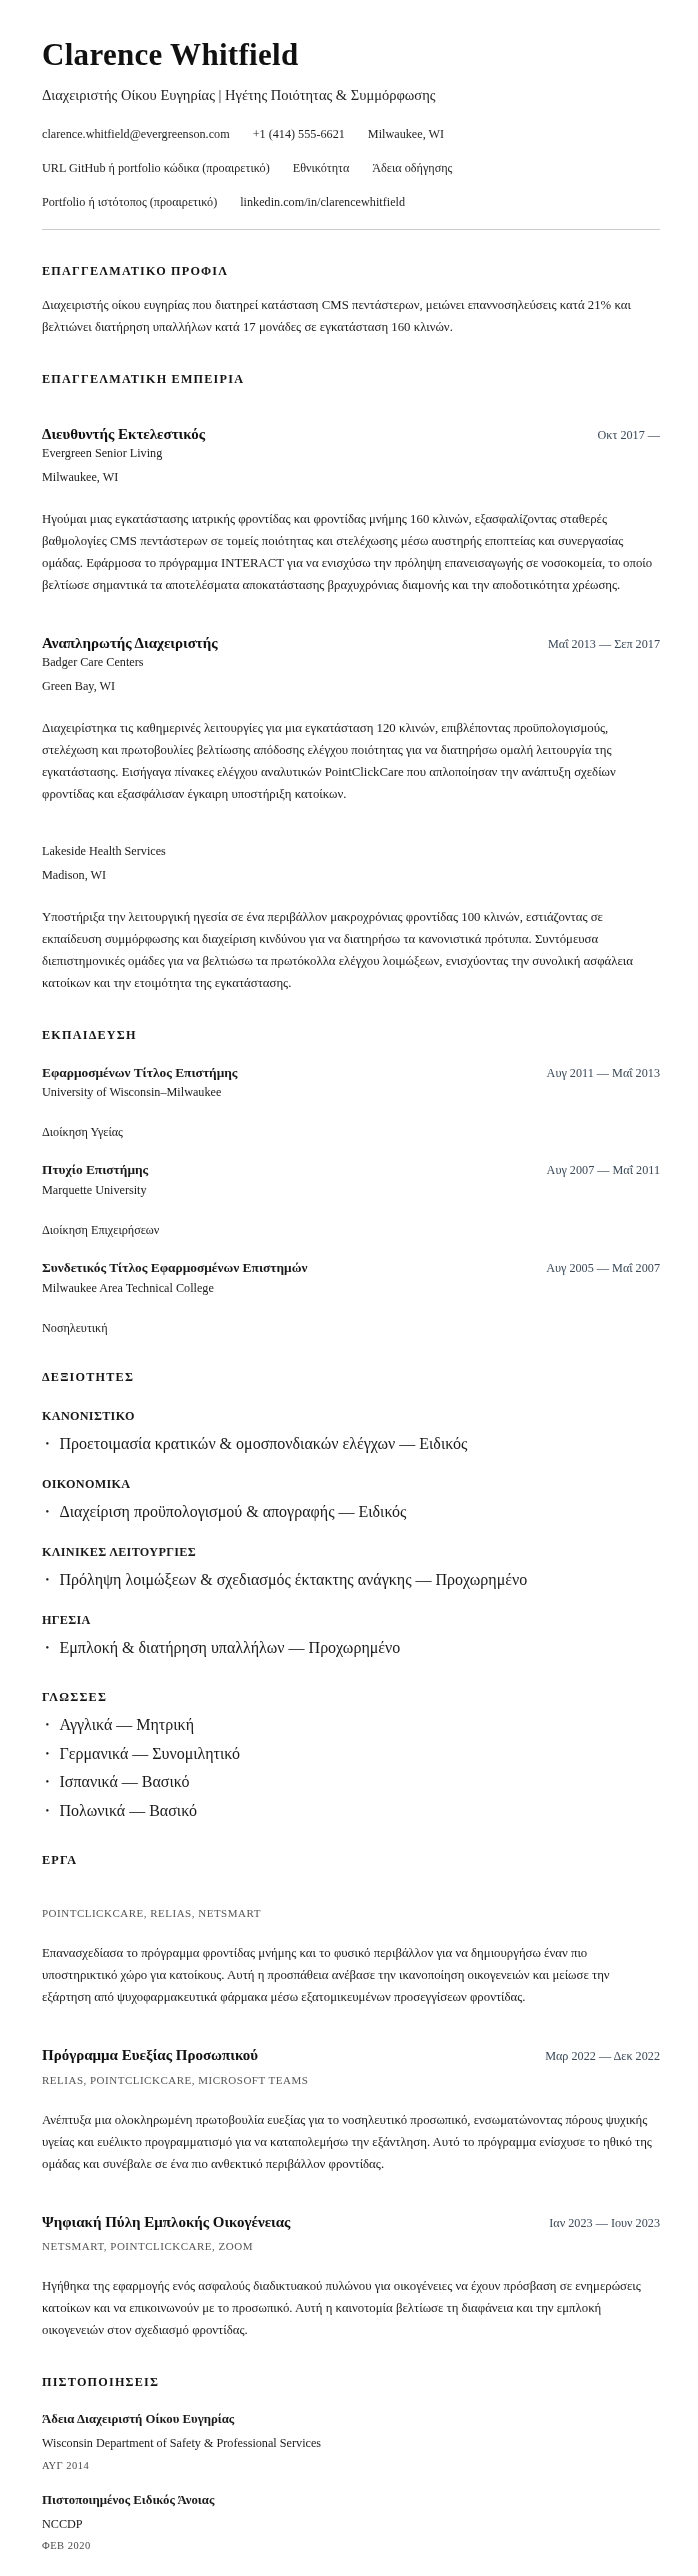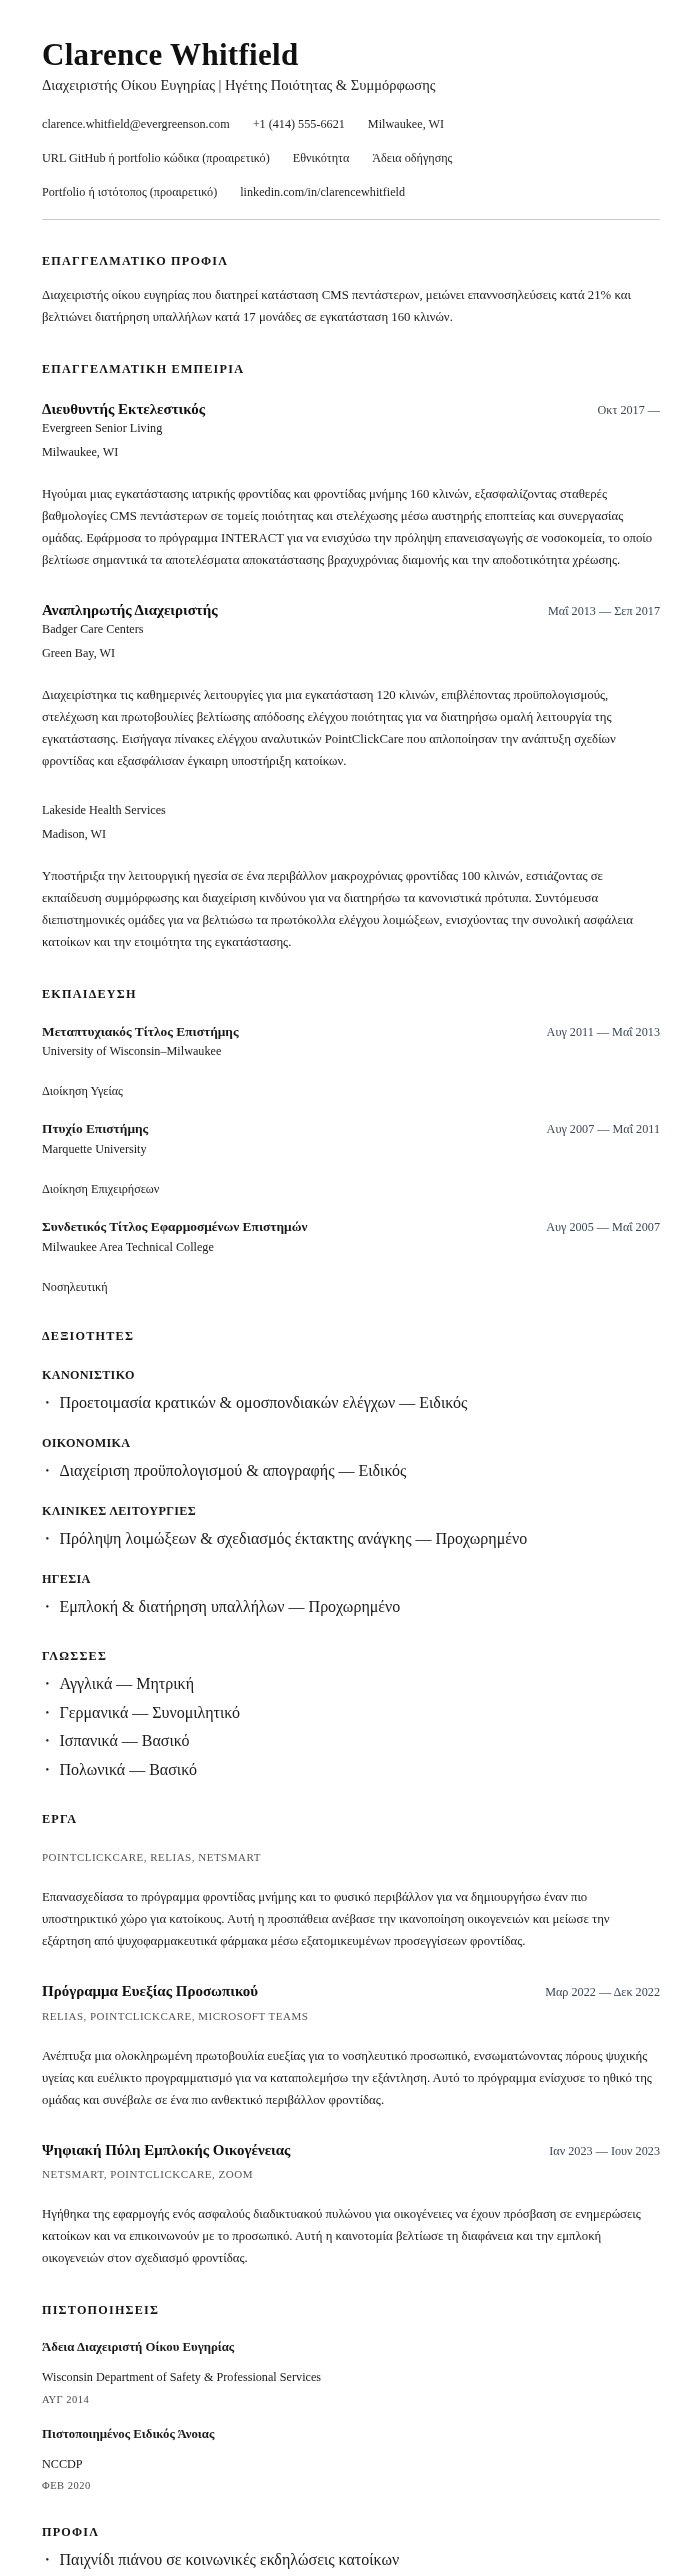--- a/index.html
+++ b/index.html
@@ -19,21 +19,21 @@
     padding: 37px 38px 52px 42px;
   }
 
   
   .name {
     font-size: 31px;
     font-weight: 700;
     line-height: 1.15;
     letter-spacing: 0.3px;
     color: #111;
-    margin: 0 0 4px 0;
+    margin: 0 0 14px 0;
   }
   .subtitle {
     font-size: 14.5px;
     color: #1f1f1f;
     margin: 0 0 23px 0;
   }
   .contact-row {
     display: flex;
     flex-wrap: wrap;
     gap: 14px 23px;
@@ -60,21 +60,21 @@
   }
   .body-text {
     font-size: 12.8px;
     line-height: 22px;
     color: #1b1b1b;
     margin: 15px 0 0 0;
   }
 
   
   .entry {
-    margin-top: 24px;
+    margin-top: 39px;
   }
   .entry-head {
     display: flex;
     justify-content: space-between;
     align-items: baseline;
   }
   .entry-title {
     font-size: 15px;
     font-weight: 700;
     color: #111;
@@ -160,21 +160,21 @@
   .cert-entry {
     margin-top: 22px;
   }
   .cert-title {
     font-size: 12.8px;
     font-weight: 700;
     margin: 0;
   }
   .cert-issuer {
     font-size: 12.2px;
-    margin-top: 15px;
+    margin-top: 9px;
   }
   .cert-date {
     font-size: 10.5px;
     letter-spacing: 0.5px;
     color: #4a4a4a;
     margin-top: 8.7px;
   }
 </style>
 </head>
 <body>
@@ -236,21 +236,21 @@
       <div class="entry-location">Madison, WI</div>
       <p class="entry-desc">Υποστήριξα την λειτουργική ηγεσία σε ένα περιβάλλον μακροχρόνιας φροντίδας 100 κλινών, εστιάζοντας σε εκπαίδευση συμμόρφωσης και διαχείριση κινδύνου για να διατηρήσω τα κανονιστικά πρότυπα. Συντόμευσα διεπιστημονικές ομάδες για να βελτιώσω τα πρωτόκολλα ελέγχου λοιμώξεων, ενισχύοντας την συνολική ασφάλεια κατοίκων και την ετοιμότητα της εγκατάστασης.</p>
     </div>
   </section>
 
   <section class="section">
     <h2 class="section-heading">ΕΚΠΑΙΔΕΥΣΗ</h2>
 
     <div class="edu-entry">
       <div class="entry-head">
-        <h3 class="edu-title">Μεταπτυχιακός Τίτλος Επιστήμης</h3>
+        <h3 class="edu-title">Εφαρμοσμένων Τίτλος Επιστήμης</h3>
         <span class="entry-date">Αυγ 2011 — Μαΐ 2013</span>
       </div>
       <div class="edu-school">University of Wisconsin–Milwaukee</div>
       <div class="edu-field">Διοίκηση Υγείας</div>
     </div>
 
     <div class="edu-entry">
       <div class="entry-head">
         <h3 class="edu-title">Πτυχίο Επιστήμης</h3>
         <span class="entry-date">Αυγ 2007 — Μαΐ 2011</span>

